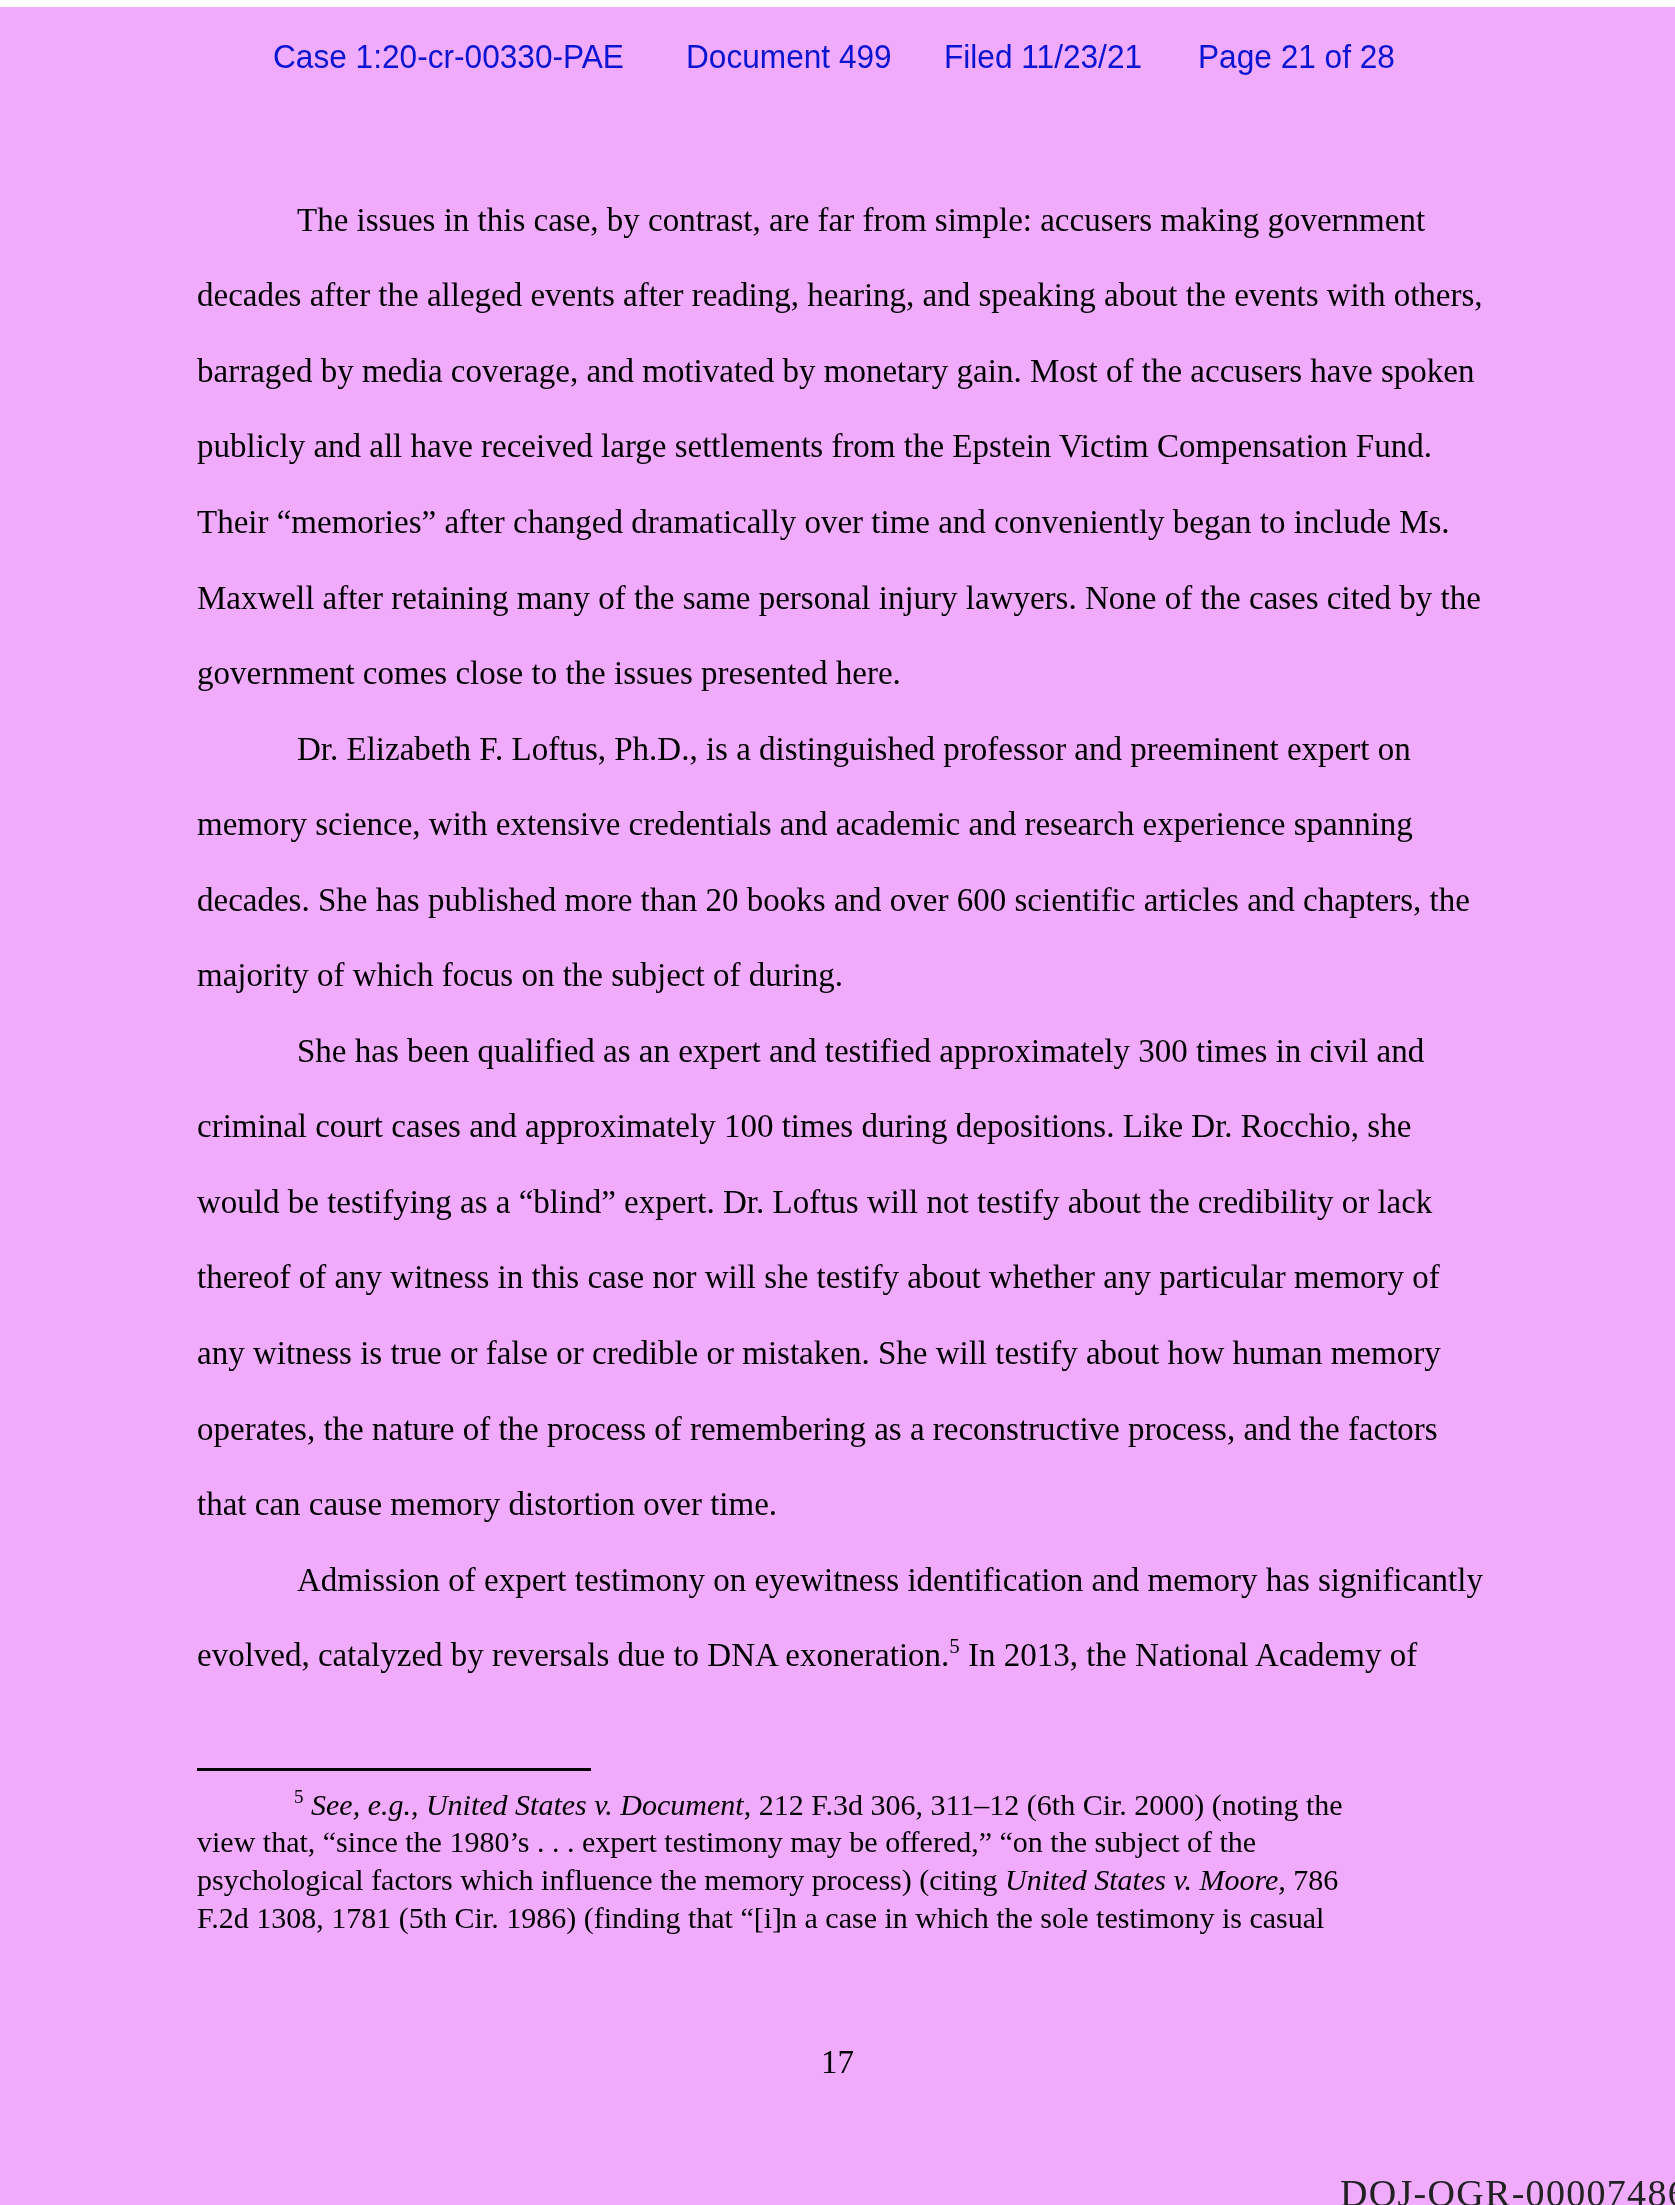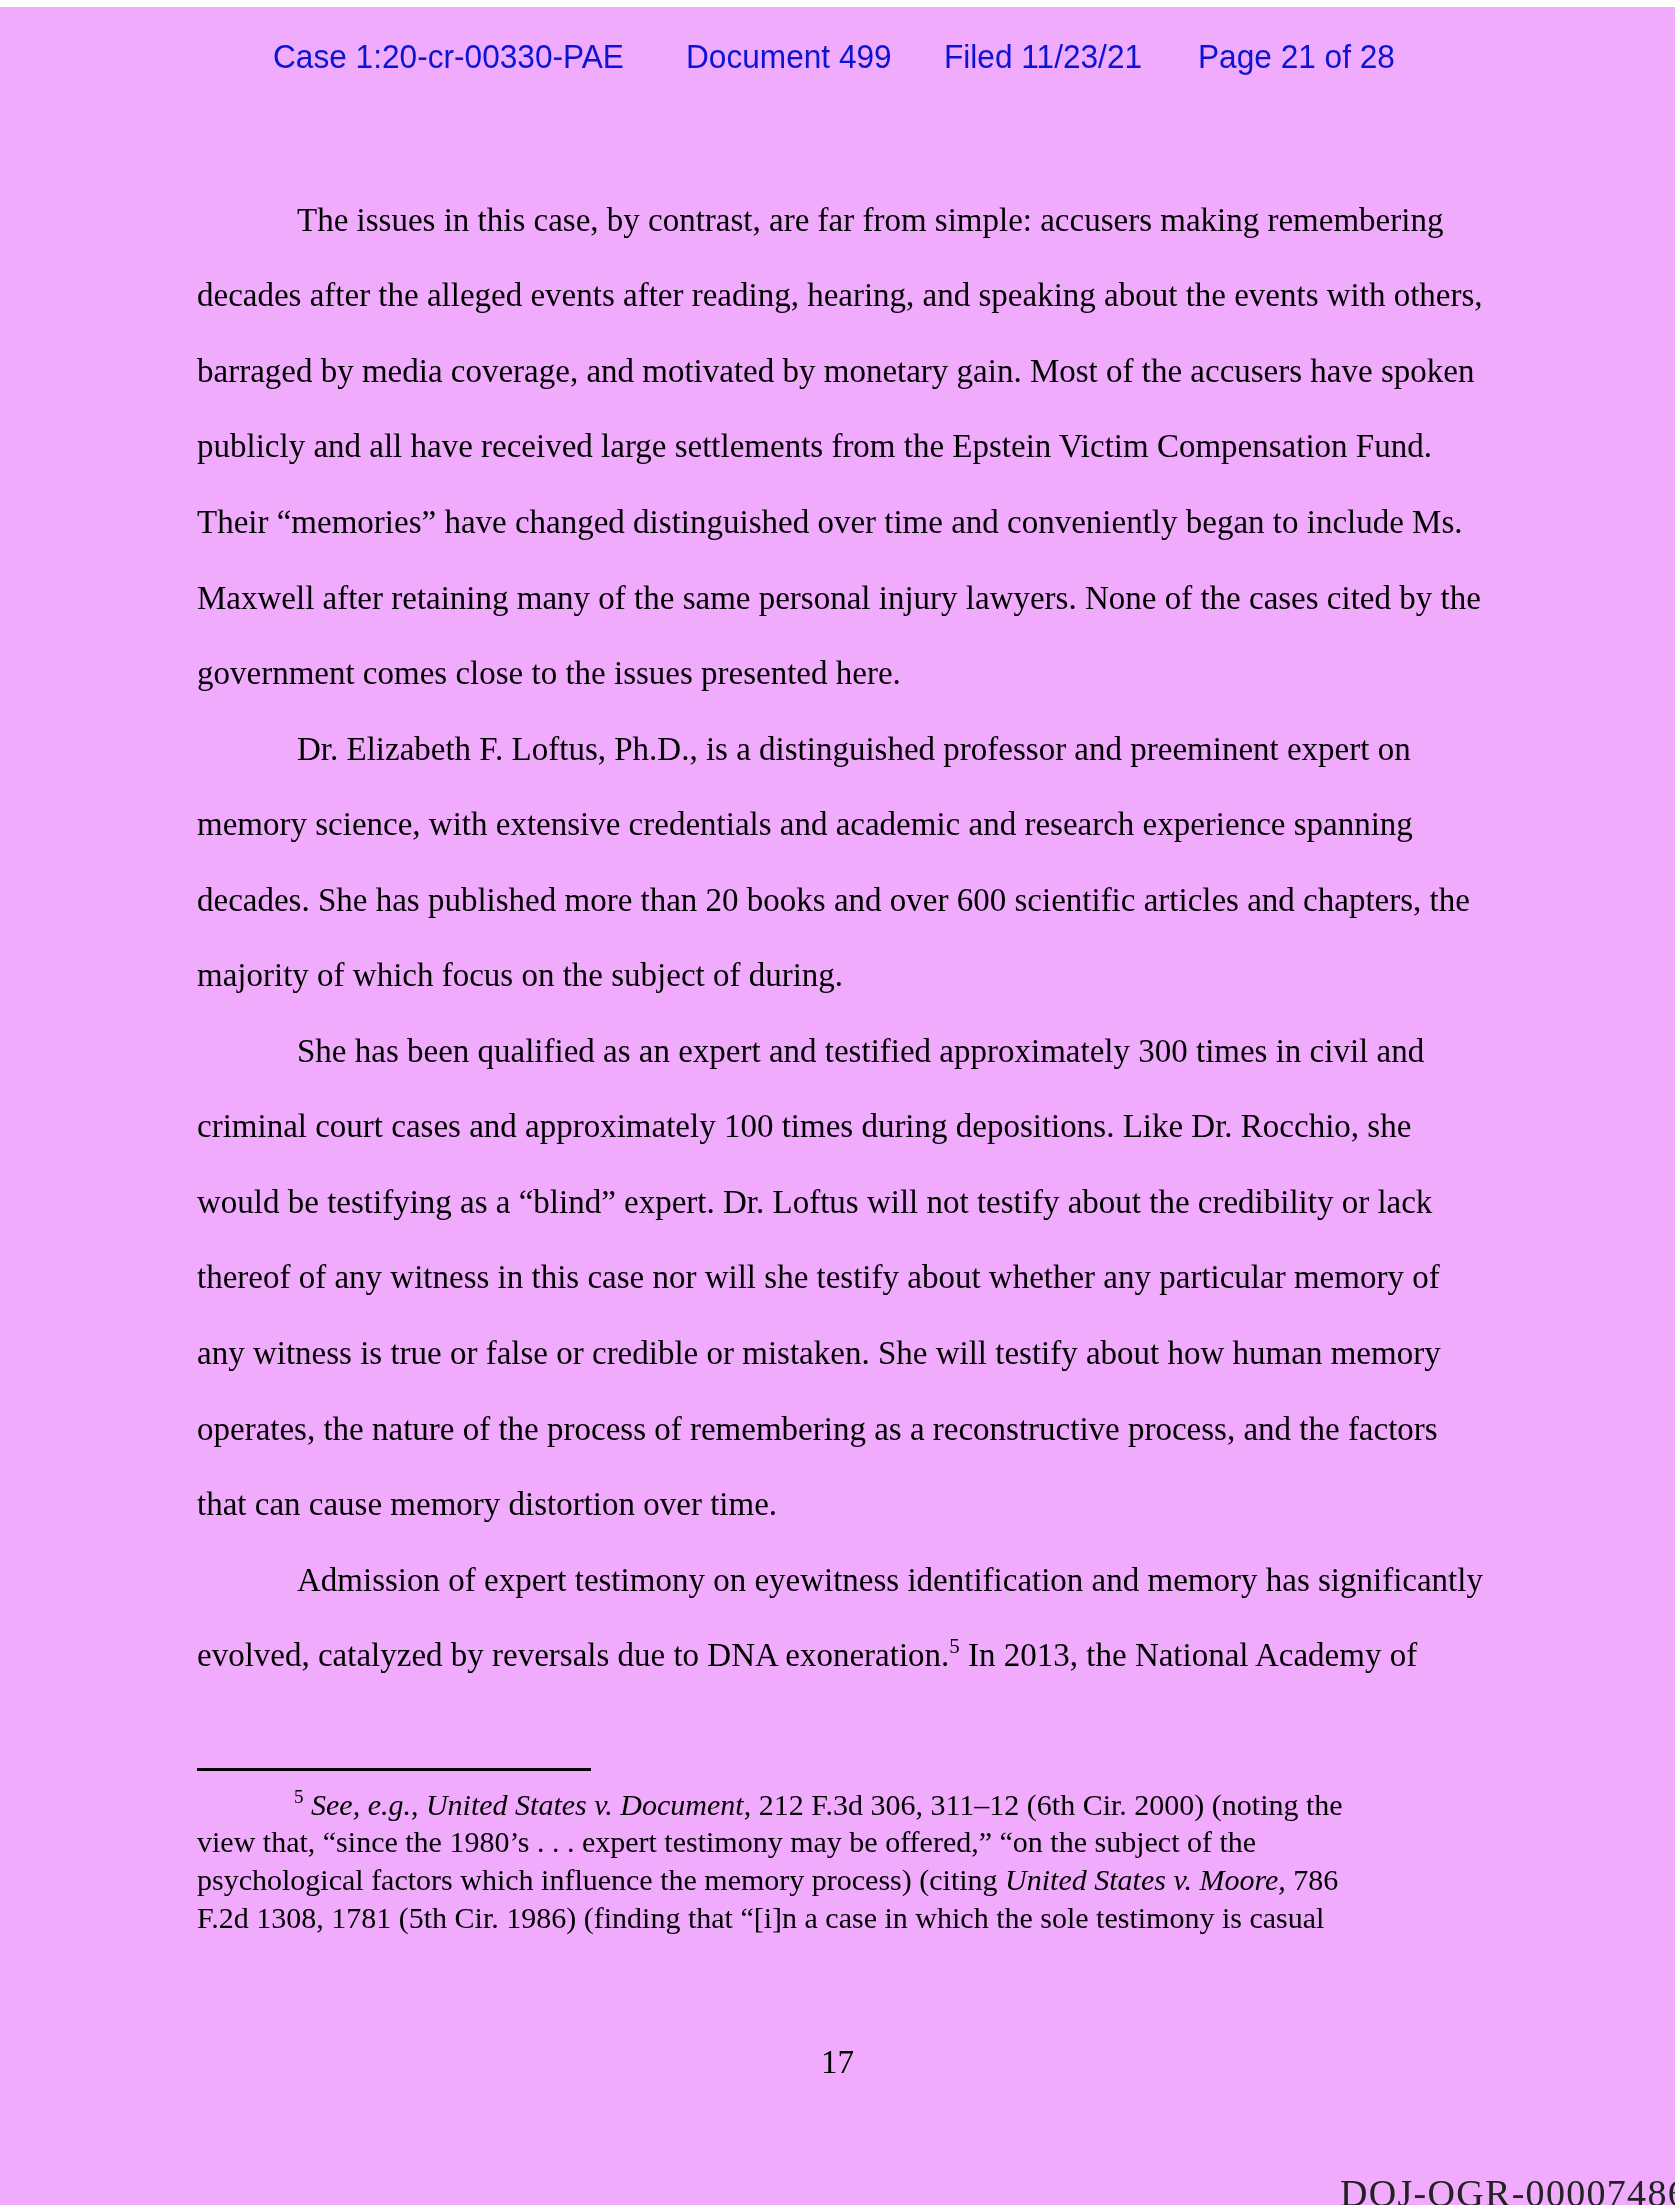--- a/index.html
+++ b/index.html
@@ -44,25 +44,25 @@
 
   <div class="header">
     <span style="left:273px">Case 1:20-cr-00330-PAE</span>
     <span style="left:686px">Document 499</span>
     <span style="left:944px">Filed 11/23/21</span>
     <span style="left:1198px">Page 21 of 28</span>
   </div>
 
   <div>
 
-    <div class="body-line indent" style="top:194px">The issues in this case, by contrast, are far from simple: accusers making remembering</div>
+    <div class="body-line indent" style="top:194px">The issues in this case, by contrast, are far from simple: accusers making government</div>
     <div class="body-line" style="top:269px">decades after the alleged events after reading, hearing, and speaking about the events with others,</div>
     <div class="body-line" style="top:345px">barraged by media coverage, and motivated by monetary gain. Most of the accusers have spoken</div>
     <div class="body-line" style="top:420px">publicly and all have received large settlements from the Epstein Victim Compensation Fund.</div>
-    <div class="body-line" style="top:496px">Their “memories” have changed distinguished over time and conveniently began to include Ms.</div>
+    <div class="body-line" style="top:496px">Their “memories” after changed dramatically over time and conveniently began to include Ms.</div>
     <div class="body-line" style="top:572px">Maxwell after retaining many of the same personal injury lawyers. None of the cases cited by the</div>
     <div class="body-line" style="top:647px">government comes close to the issues presented here.</div>
 
     <div class="body-line indent" style="top:723px">Dr. Elizabeth F. Loftus, Ph.D., is a distinguished professor and preeminent expert on</div>
     <div class="body-line" style="top:798px">memory science, with extensive credentials and academic and research experience spanning</div>
     <div class="body-line" style="top:874px">decades. She has published more than 20 books and over 600 scientific articles and chapters, the</div>
     <div class="body-line" style="top:949px">majority of which focus on the subject of during.</div>
 
     <div class="body-line indent" style="top:1025px">She has been qualified as an expert and testified approximately 300 times in civil and</div>
     <div class="body-line" style="top:1100px">criminal court cases and approximately 100 times during depositions. Like Dr. Rocchio, she</div>

